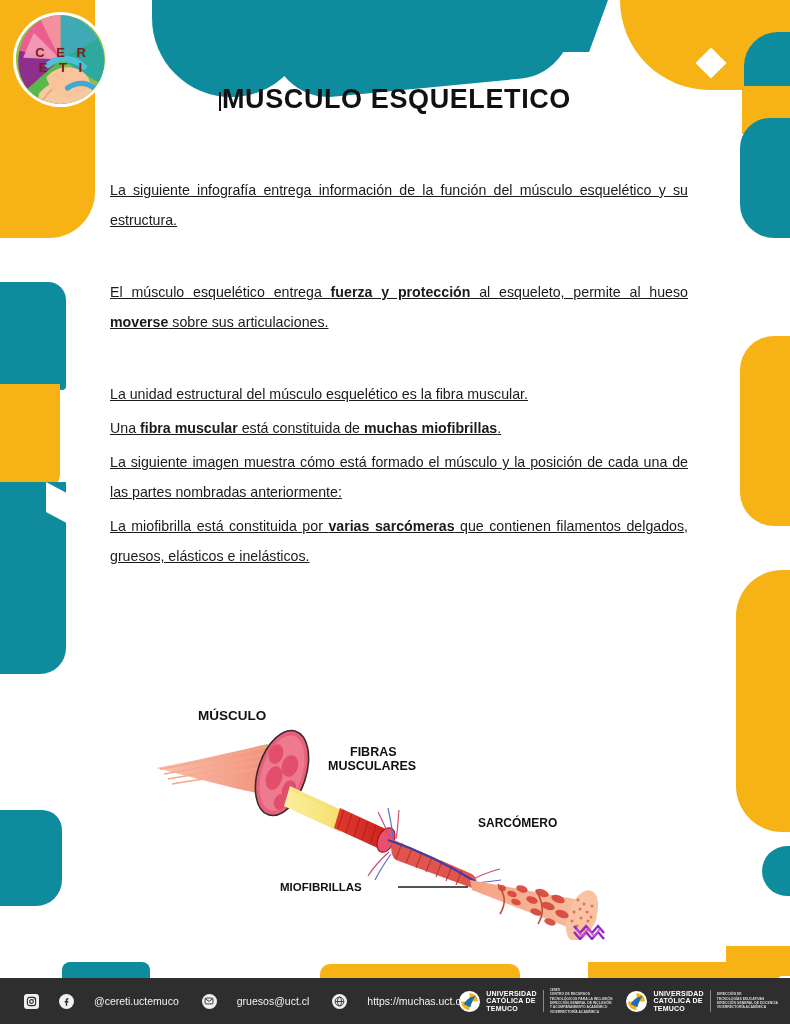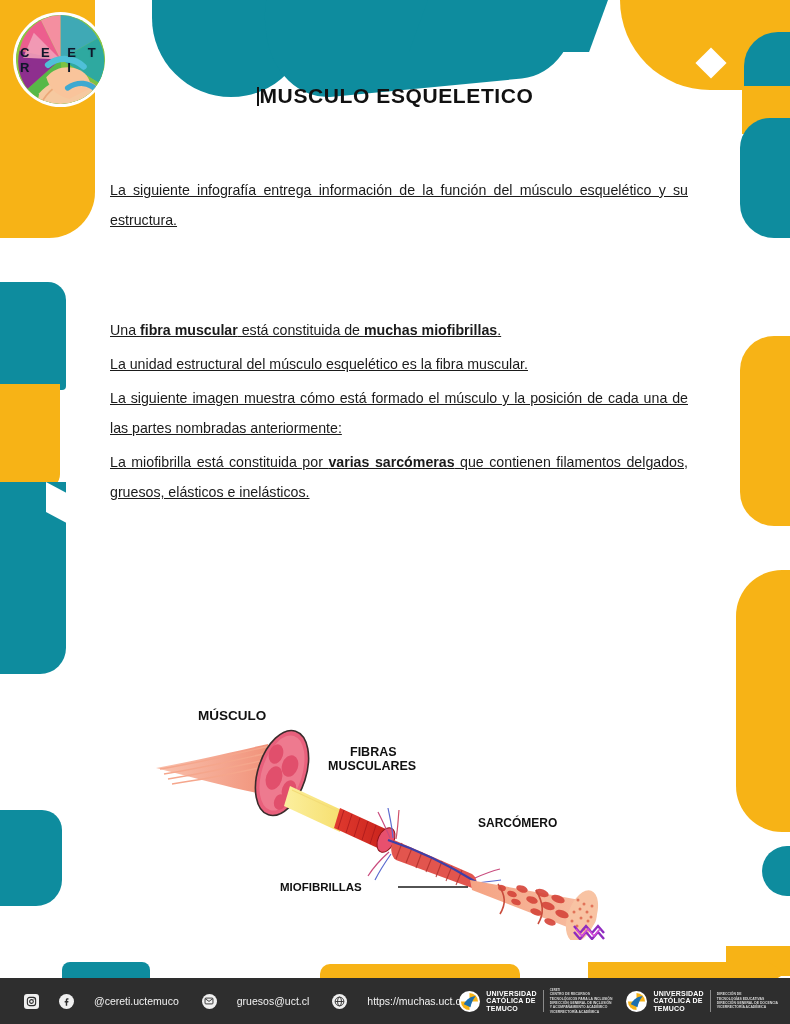--- a/index.html
+++ b/index.html
@@ -56,29 +56,29 @@
               border-top-left-radius:46px;border-bottom-left-radius:46px;}
   .r-teal-b{left:762px;top:846px;width:28px;height:50px;background:#0E8C9E;
             border-top-left-radius:26px;border-bottom-left-radius:26px;}
   .r-yellow-d{left:726px;top:946px;width:64px;height:30px;background:#F7B316;}
 
   
   .logo{position:absolute;left:13px;top:12px;width:95px;height:95px;border-radius:50%;
         background:#fff;padding:3px;box-sizing:border-box;}
   .logo-inner{position:relative;width:100%;height:100%;border-radius:50%;overflow:hidden;
               background:#7FC242;}
-  .logo-letters{position:absolute;inset:0;display:flex;flex-direction:row;
-                align-items:center;justify-content:center;color:#0f172a;
+  .logo-letters{position:absolute;inset:0;display:flex;flex-direction:column;
+                align-items:center;justify-content:center;color:#7f1d1d;
                 font-weight:bold;font-size:13px;letter-spacing:4px;line-height:15px;
                 text-shadow:0 0 2px rgba(0,0,0,.15);}
   .logo-letters div{padding-left:4px;}
 
   
   .title{position:absolute;left:0;right:0;top:84px;text-align:center;
-         font-size:21px;font-weight:bold;letter-spacing:.6px;color:#111;}
+         font-size:27px;font-weight:bold;letter-spacing:.6px;color:#111;}
   .caret{display:inline-block;width:2px;height:19px;background:#111;
          vertical-align:-3px;margin-right:1px;}
 
   .content{position:absolute;left:110px;top:175px;width:578px;
            font-size:14.2px;color:#1b1b1b;line-height:30px;text-align:justify;text-decoration:underline;}
   .content p{margin:0 0 4px 0;}
   .p-gap{height:38px;}
   .heading{font-weight:bold;}
   b{font-weight:bold;}
 
@@ -166,25 +166,26 @@
   </div>
 
   <div class="title">
     <span class="caret"></span><span>MUSCULO ESQUELETICO</span>
   </div>
 
   <div class="content">
     <p>La siguiente infografía entrega información de la función del músculo esquelético y su estructura.</p>
     <div class="p-gap"></div>
 
+    <p><span>El músculo esquelético entrega </span><b>fuerza y protección</b><span> al esqueleto, permite al hueso </span><b>moverse</b><span> sobre sus articulaciones.</span></p>
 
     <div class="p-gap"></div>
 
+    <p><span>La unidad estructural del músculo esquelético es la fibra muscular.</span></p>
     <p><span>Una </span><b>fibra muscular</b><span> está constituida de </span><b>muchas miofibrillas</b><span>.</span></p>
-    <p><span>La unidad estructural del músculo esquelético es la fibra muscular.</span></p>
     <p><span>La siguiente imagen muestra cómo está formado el músculo y la posición de cada una de las partes nombradas anteriormente:</span></p>
     <p><span>La miofibrilla está constituida por </span><b>varias sarcómeras</b><span> que contienen filamentos delgados, gruesos, elásticos e inelásticos.</span></p>
   </div>
 
   <div class="illus">
     <svg viewBox="0 0 470 250">
       <defs>
         <linearGradient id="gMusc" x1="0" y1="0" x2="1" y2="0">
           <stop offset="0%" stop-color="#F9C2AE"></stop>
           <stop offset="100%" stop-color="#F08B72"></stop>

